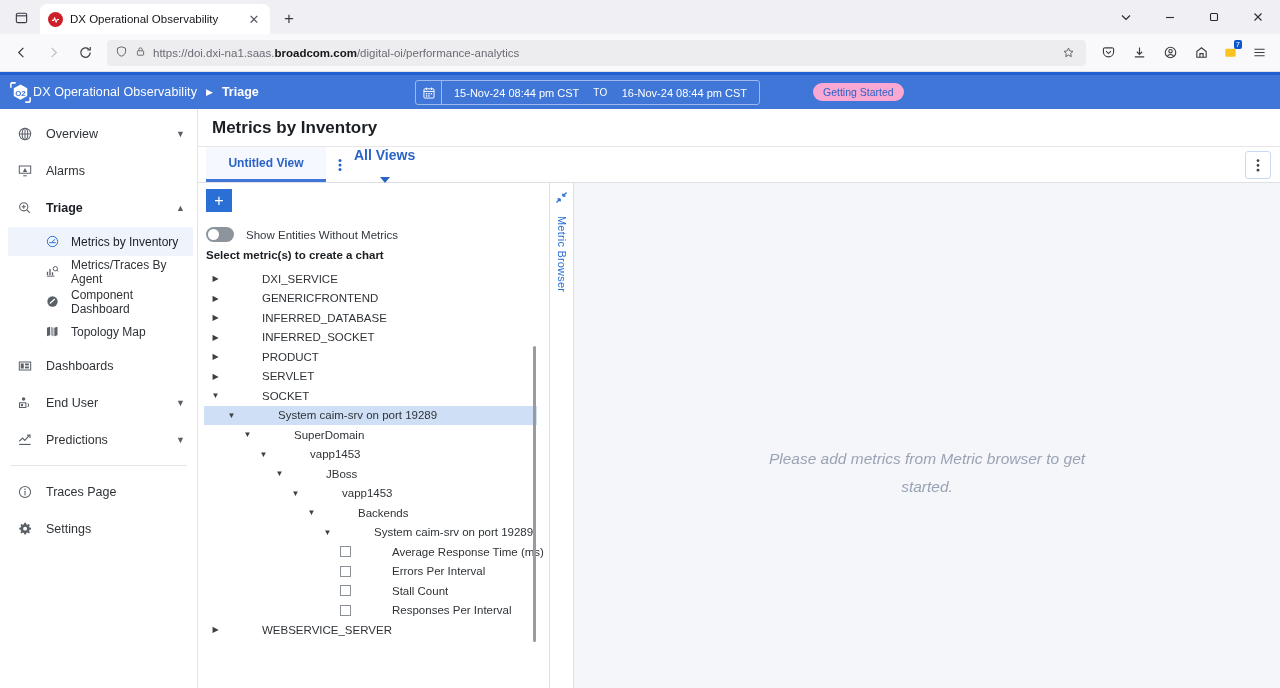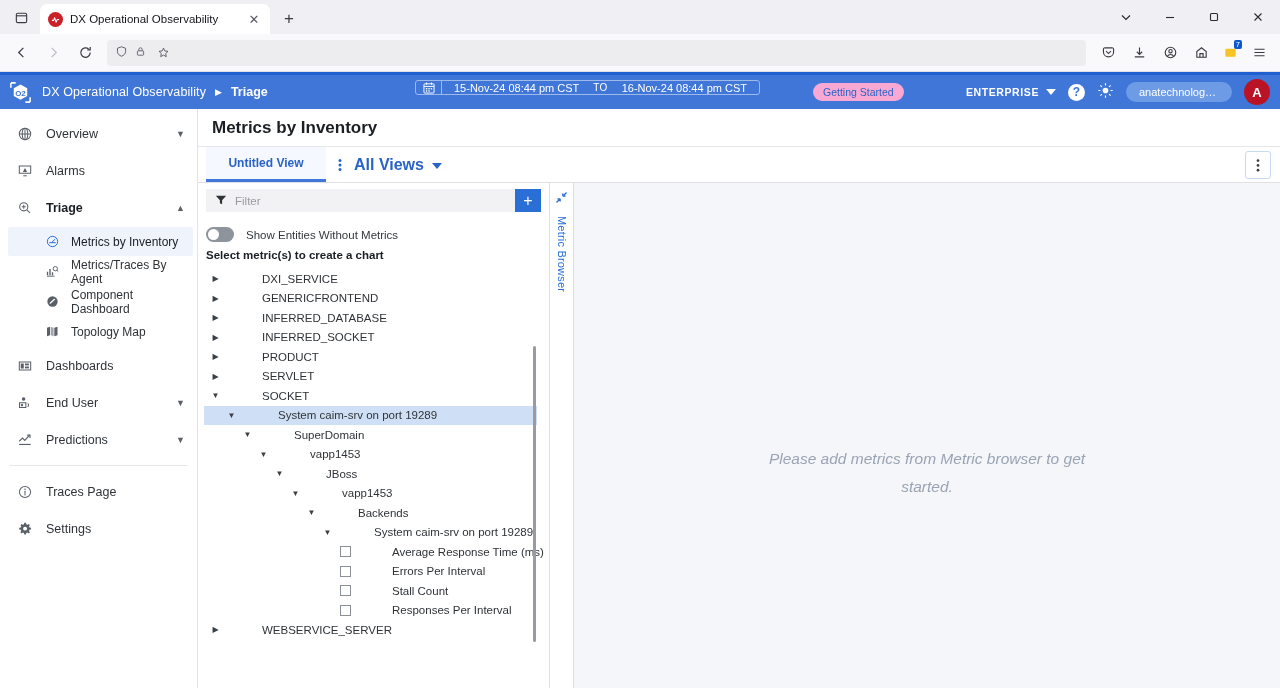--- a/index.html
+++ b/index.html
@@ -76,29 +76,29 @@
   }
   .accent-strip { height: 3px; background: #1f5fd0; }
 
   
   .app-header {
     height: 34px; background: #3f76d8;
     display: flex; align-items: center; padding: 0 10px 0 8px; color: #fff;
     position: relative;
   }
   .logo-mark {
-    width: 25px; height: 25px; position: relative; flex: 0 0 25px; margin-right: 9px;
+    width: 25px; height: 25px; position: relative; flex: 0 0 25px; 
   }
   .brand {
     font-size: 12.5px; font-weight: 400; letter-spacing: .1px; white-space: nowrap;
   }
   .crumb-sep { margin: 0 9px; font-size: 9px; }
   .crumb-current { font-size: 12.5px; font-weight: 700; }
   .timerange {
-    position: absolute; left: 415px; top: 5px; height: 15px;
+    position: absolute; left: 415px; top: 5px; height: 25px;
     border: 1px solid #9dbaeb; border-radius: 3px; display: flex; align-items: stretch;
     background: transparent;
   }
   .tr-cal { width: 26px; display:flex; align-items:center; justify-content:center;
     border-right: 1px solid #9dbaeb; }
   .tr-text { display: flex; align-items: center; gap: 14px; padding: 0 12px;
     font-size: 11px; white-space: nowrap; }
   .tr-text .to { font-size: 10px; letter-spacing: .3px; }
   .getting-started {
     position: absolute; left: 813px; top: 8px;
@@ -163,22 +163,22 @@
     border-bottom: 1px solid #e0e0e4; position: relative;
   }
   .view-tab {
     width: 120px; margin-left: 8px; background: #f5f8fe;
     border-bottom: 3px solid #3f76d8;
     display: flex; align-items: center; justify-content: center;
     font-size: 12px; color: #2a63c6; font-weight: 700;
   }
   .tab-kebab { width: 28px; display: flex; align-items: center; justify-content: center; color: #2a63c6; }
   .all-views {
-    display: flex; align-items: center; gap: 8px; font-size: 16px;
-    color: #2a63c6; font-weight: 700; padding-right: 10px;
+    display: flex; align-items: center; gap: 8px; font-size: 14px;
+    color: #2a63c6; font-weight: 700; padding-right: 10px; flex-direction: column;
   }
   .overflow-btn {
     position: absolute; right: 9px; top: 4px; width: 26px; height: 28px;
     border: 1px solid #c9d9f2; border-radius: 3px; background: #fff;
     display: flex; align-items: center; justify-content: center; color: #3a3f45;
   }
 
   .work-area { flex: 1 1 auto; display: flex; min-height: 0; }
 
   
@@ -313,20 +313,21 @@
       <svg width="13" height="13" viewBox="0 0 16 16" fill="none" stroke="#55545c" stroke-width="1.1">
           <path d="M8 2.2 13 4v4c0 3-2.4 5-5 5.8C5.4 13 3 11 3 8V4z"></path>
         </svg>
     </span>
     <span>
       <svg width="11" height="11" viewBox="0 0 16 16" fill="none" stroke="#55545c" stroke-width="1.2">
           <rect x="3.5" y="7" width="9" height="6.4" rx="1"></rect>
           <path d="M5.6 7V5a2.4 2.4 0 0 1 4.8 0v2"></path>
         </svg>
     </span>
+    <span class="url-text"><span class="dim">https://doi.dxi-na1.saas.</span><b>broadcom.com</b><span class="dim">/digital-oi/performance-analytics</span></span>
     <span class="star-btn">
       <svg width="13" height="13" viewBox="0 0 16 16" fill="none" stroke="#55545c" stroke-width="1.1">
           <path d="m8 2.6 1.7 3.5 3.8.5-2.8 2.7.7 3.8L8 11.2 4.6 13.1l.7-3.8L2.5 6.6l3.8-.5z"></path>
         </svg>
     </span>
   </div>
   <div class="navbar-right">
     <div class="nav-icon-btn">
       <svg width="15" height="15" viewBox="0 0 16 16" fill="none" stroke="#3b3b42" stroke-width="1.2">
           <path d="M2.6 4.2A1.6 1.6 0 0 1 4.2 3h7.6a1.6 1.6 0 0 1 1.6 1.2v3.2c0 3-2.4 5.2-5.4 5.2S2.6 10.4 2.6 7.4z"></path>
@@ -392,39 +393,20 @@
     </div>
     <div class="tr-text">
       <span>15-Nov-24 08:44 pm CST</span>
       <span class="to">TO</span>
       <span>16-Nov-24 08:44 pm CST</span>
     </div>
   </div>
 
   <div class="getting-started">Getting Started</div>
 
-  <div class="hdr-right">
-    <div class="enterprise">
-      <span>ENTERPRISE</span>
-      <span>
-        <svg width="10" height="7" viewBox="0 0 10 7" fill="#fff">
-            <path d="M0 0h10L5 6z"></path>
-          </svg>
-      </span>
-    </div>
-    <div class="circle-q">?</div>
-    <div>
-      <svg width="17" height="17" viewBox="0 0 18 18" stroke="#fff" stroke-width="1.25" fill="none">
-        <circle cx="9" cy="9" r="3" fill="#fff" stroke="none"></circle>
-        <path d="M9 1.4v2.2M9 14.4v2.2M1.4 9h2.2M14.4 9h2.2M3.6 3.6l1.6 1.6M12.8 12.8l1.6 1.6M14.4 3.6l-1.6 1.6M5.2 12.8l-1.6 1.6"></path>
-      </svg>
-    </div>
-    <div class="tenant-pill">anatechnologyp...</div>
-    <div class="avatar">A</div>
-  </div>
 </div>
 
 <div class="app-body">
 
   <div class="sidebar">
     <div class="nav-list">
 
       <div class="nav-item">
         <span class="nav-ico">
           <svg width="16" height="16" viewBox="0 0 18 18" fill="none" stroke="#5a6068" stroke-width="1.15">
@@ -595,28 +577,20 @@
             <circle cx="2" cy="7.4" r="1.35"></circle>
             <circle cx="2" cy="12.2" r="1.35"></circle>
           </svg>
       </div>
     </div>
 
     <div class="work-area">
 
       <div class="metric-panel">
         <div class="filter-row">
-          <div class="filter-box">
-            <span>
-              <svg width="12" height="12" viewBox="0 0 14 14" fill="#2f3337">
-                  <path d="M1 2h12l-4.7 5.4V12L5.7 10.7V7.4z"></path>
-                </svg>
-            </span>
-            <input class="filter-input" value="" placeholder="Filter" style="">
-          </div>
           <div class="add-btn">+</div>
         </div>
 
         <div class="panel-scroll">
           <div class="toggle-row">
             <span class="toggle-off">
               <span class="knob"></span>
             </span>
             <span class="toggle-label">Show Entities Without Metrics</span>
           </div>

